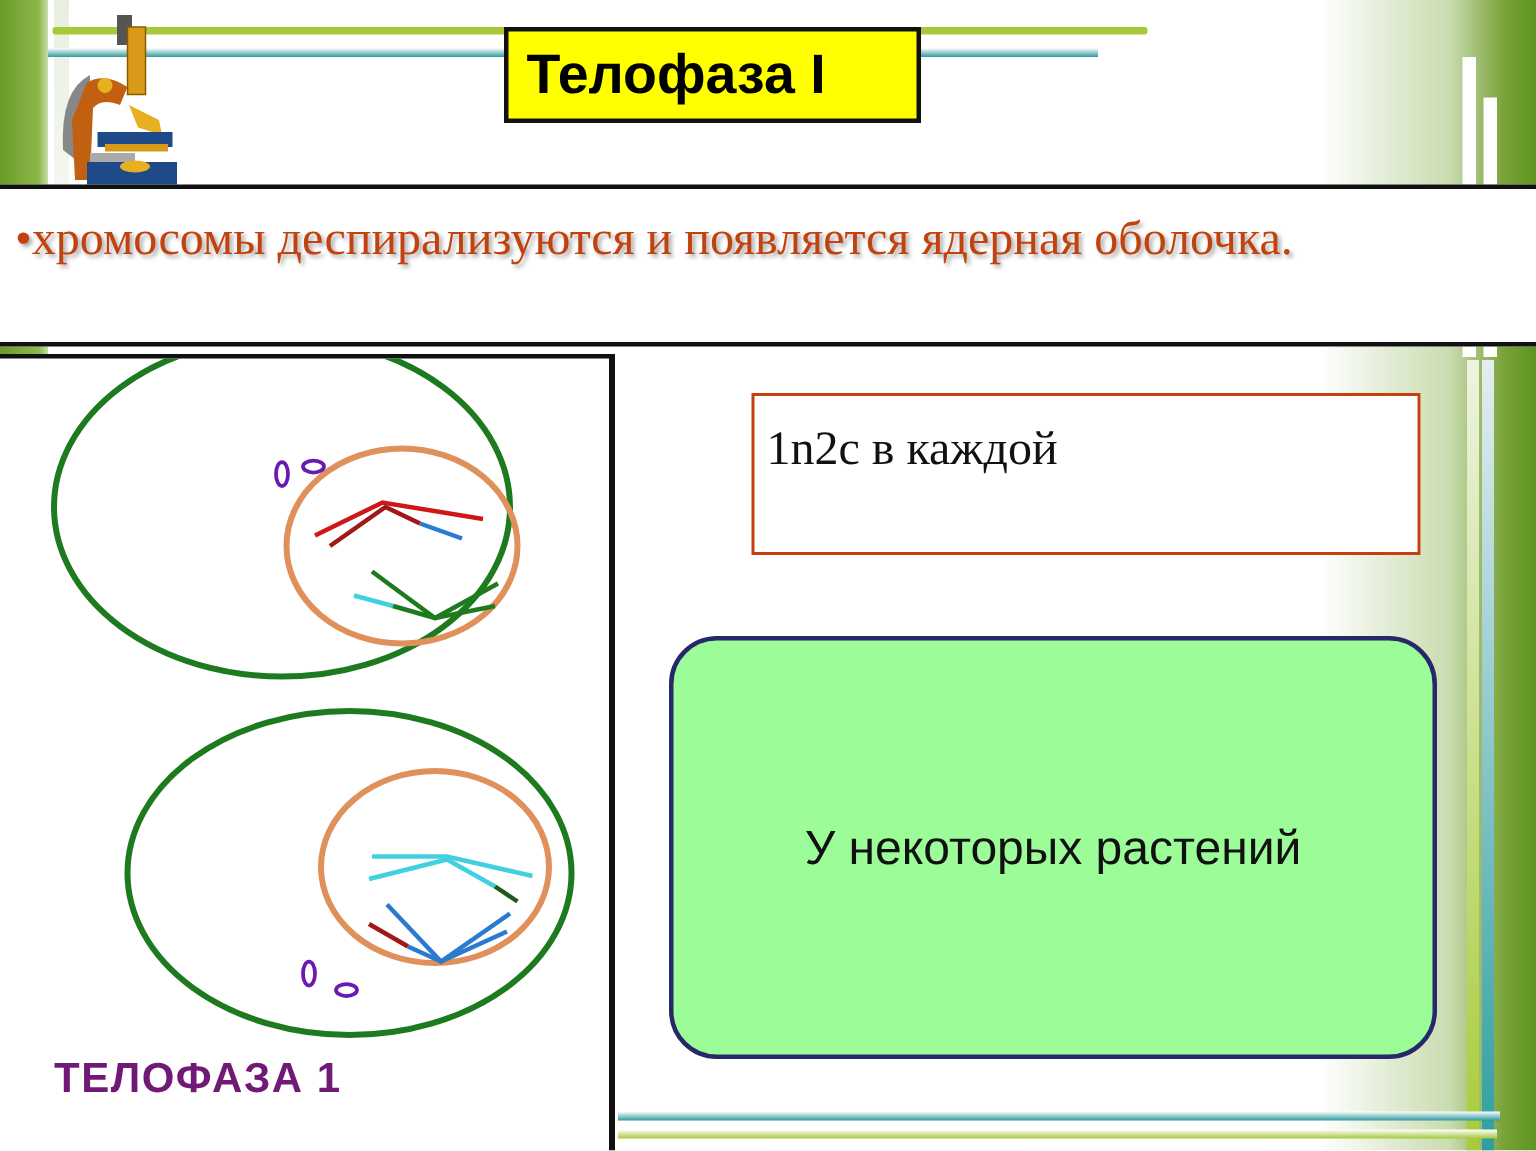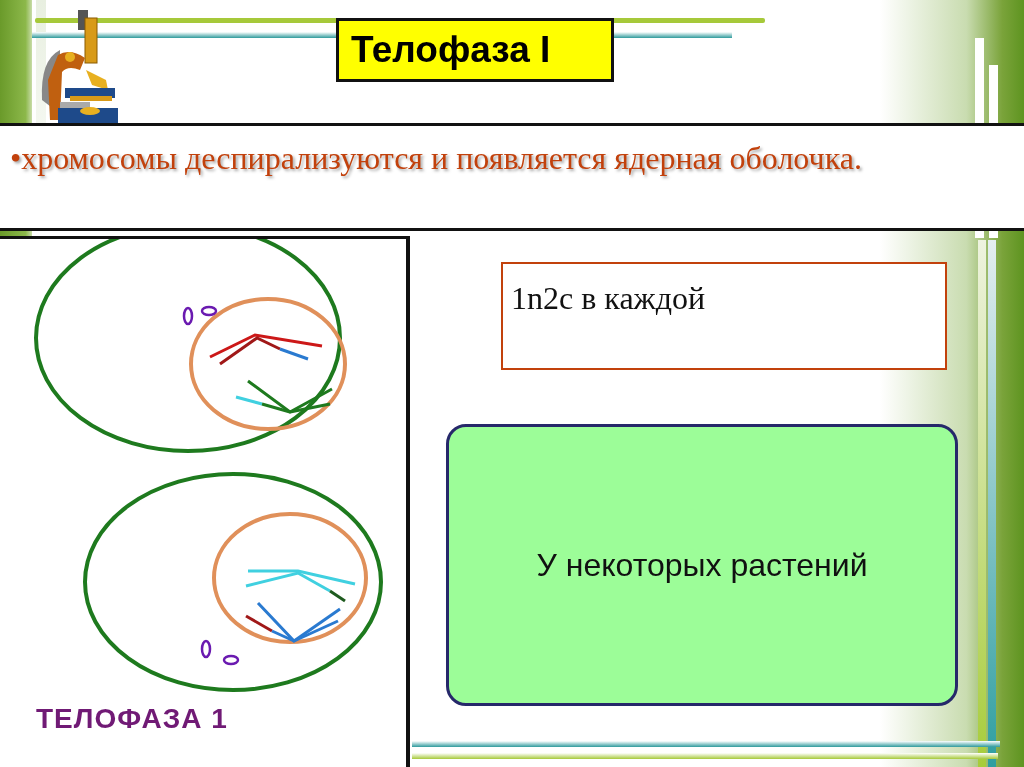--- a/index.html
+++ b/index.html
@@ -12,21 +12,21 @@
   .right-white2 { left:989px; top:65px; width:9px; height:173px; background:#fff; }
   .right-lime { left:978px; top:240px; width:8px; height:527px; background:linear-gradient(180deg,#eef3e0,#a7cc3a); }
   .right-teal { left:988px; top:240px; width:8px; height:527px; background:linear-gradient(180deg,#e5eef0,#2e9ea0); }
   .top-lime { left:35px; top:18px; width:730px; height:5px; background:#a6c93a; border-radius:2px; }
   .top-teal { left:32px; top:32px; width:700px; height:6px; background:linear-gradient(180deg,#fff,#2e9a9c); }
   .title-box { left:336px; top:18px; width:278px; height:64px; background:#ffff00; border:3px solid #111; box-sizing:border-box; display:flex; align-items:center; padding-left:12px; font-weight:bold; font-size:37px; color:#000;text-align:right; }
   .band { left:0; top:123px; width:1024px; height:108px; background:#fff; border-top:3px solid #111; border-bottom:3px solid #111; box-sizing:border-box; }
   .band-text { left:10px; top:136px; width:900px; font-family:"Liberation Serif", serif; font-size:32px; line-height:45px; color:#c2410c; text-shadow:2px 2px 3px rgba(0,0,0,0.35); }
   .img-frame { left:0; top:236px; width:410px; height:531px; background:#fff; border-right:4px solid #111; border-top:3px solid #111; box-sizing:border-box; }
   .info-box { left:486px; top:262px; width:446px; height:108px; border:2px solid #c2410c; box-sizing:border-box; padding:12px 0 0 8px; font-family:"Liberation Serif", serif; font-size:32px; line-height:44px; color:#111; background:#fff;margin-left:15px; }
-  .note-box { left:446px; top:424px; width:512px; height:282px; background:#9cfd98; border:3px solid #26286a; border-radius:20px; box-sizing:border-box; display:flex; flex-direction:column; justify-content:center; align-items:center; text-align:center; font-size:32px; line-height:49px; color:#111; }
+  .note-box { left:446px; top:424px; width:512px; height:282px; background:#9cfd98; border:3px solid #26286a; border-radius:32px; box-sizing:border-box; display:flex; flex-direction:column; justify-content:center; align-items:center; text-align:center; font-size:32px; line-height:49px; color:#111; }
   .bot-teal { left:412px; top:741px; width:588px; height:6px; background:linear-gradient(180deg,#fff,#2e9a9c); }
   .bot-lime { left:412px; top:753px; width:586px; height:6px; background:linear-gradient(180deg,#fff,#a6c93a); }
   .micro { left:30px; top:10px; width:90px; height:115px; }
   .diagram { left:0; top:239px; width:406px; height:528px; }
   .diag-label { left:36px; top:703px; font-weight:bold; font-size:28px; color:#701a75; letter-spacing:1px; }
 </style>
 </head>
 <body>
 
 <div class="abs left-bar"></div>

